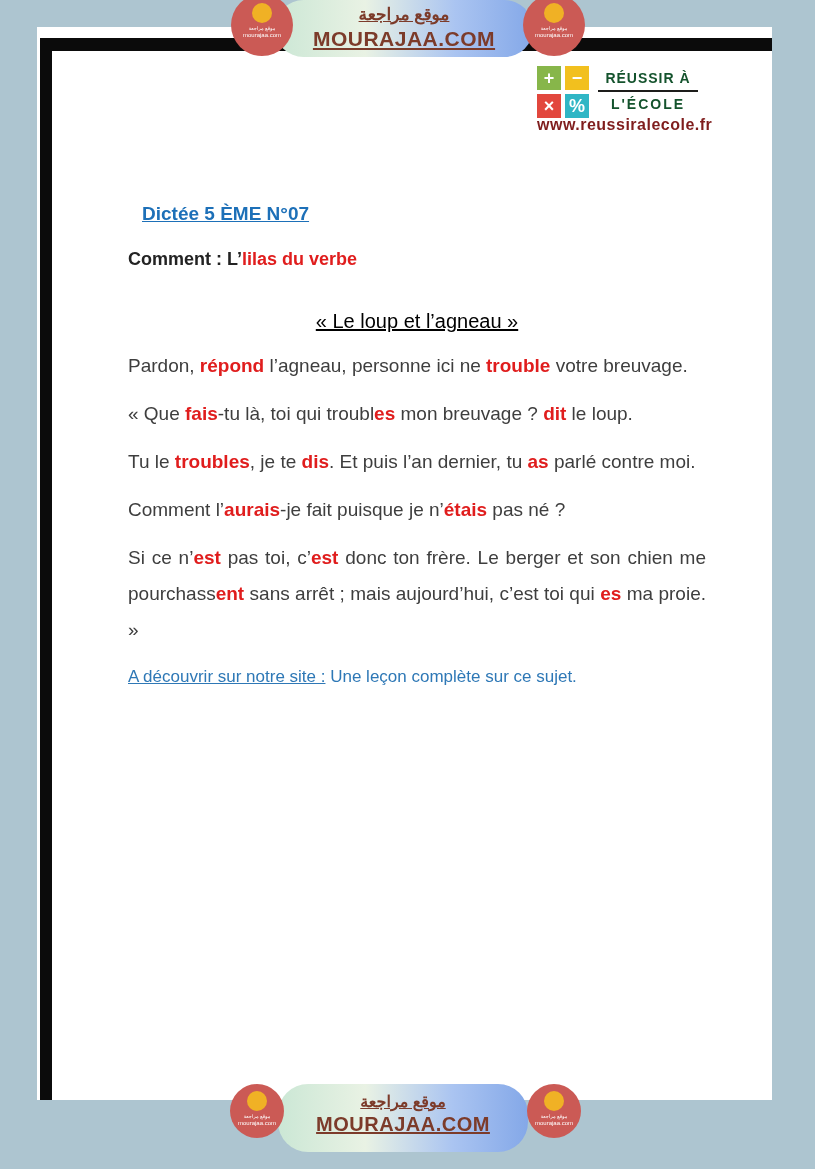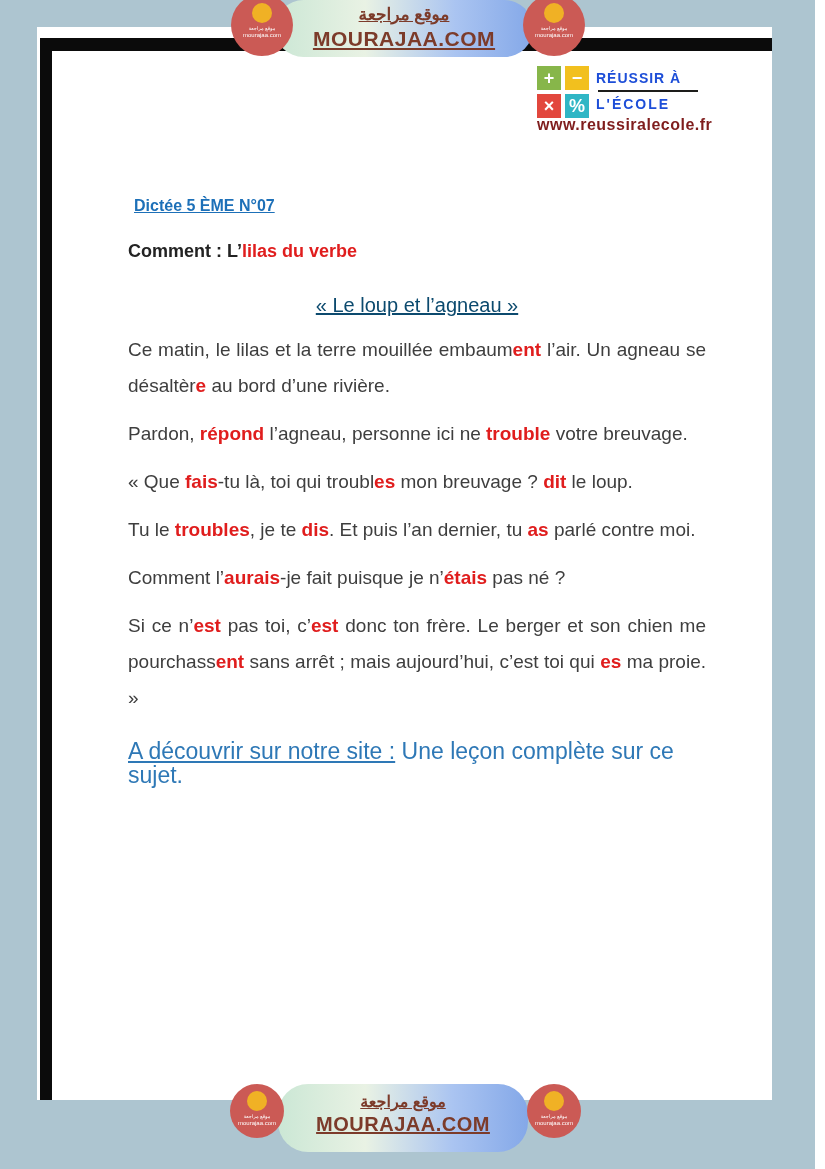--- a/index.html
+++ b/index.html
@@ -29,37 +29,37 @@
   .badge.bl .badge-yellow,.badge.br .badge-yellow{margin-top:7px;}
   .badge-l1{display:block;font-size:5px;line-height:6px;}
   .badge-l2{display:block;font-size:6px;line-height:8px;}
 
   
   .logo-grid{position:absolute;left:537px;top:66px;display:grid;grid-template-columns:24px 24px;gap:4px;}
   .logo-sq{width:24px;height:24px;color:#fff;font-size:18px;font-weight:bold;
       display:flex;align-items:center;justify-content:center;}
   .sq-plus{background:#87b64a;}.sq-minus{background:#f2c01e;}
   .sq-times{background:#e2473d;}.sq-percent{background:#2fb6c5;}
-  .logo-text{position:absolute;left:596px;top:70px;width:104px;color:#1d4ed8;}
+  .logo-text{position:absolute;left:596px;top:70px;width:104px;text-align:center;color:#14532d;}
   .logo-t1{font-size:14px;font-weight:bold;letter-spacing:1px;}
   .logo-div{height:2px;background:#1d1d1b;margin:4px 2px;}
   .logo-t2{font-size:14px;font-weight:bold;letter-spacing:2px;}
   .logo-url{position:absolute;left:537px;top:116px;font-size:16px;font-weight:bold;color:#7f1d1d;letter-spacing:.5px;}
 
   
   .content{position:absolute;left:128px;top:188px;width:578px;color:#3e3e3e;}
-  .doc-title{margin:6px;font-size:16px;font-weight:bold;color:#1d70b8;text-decoration:underline;line-height:24px;}
+  .doc-title{margin:14px;font-size:19px;font-weight:bold;color:#1d70b8;text-decoration:underline;line-height:24px;}
   .objective{margin:21px 0 0;font-size:18px;font-weight:bold;color:#232323;line-height:24px;}
   .objective .hl{font-weight:bold;}
-  .doc-heading{margin:28px 0 0;font-size:20px;font-weight:normal;text-align:center;
-      text-decoration:underline;color:#0c4a6e;line-height:28px;}
+  .doc-heading{margin:36px 0 0;font-size:20px;font-weight:normal;text-align:center;
+      text-decoration:underline;color:#000000;line-height:28px;}
   .paras{margin-top:13px;}
   .para{margin:0 0 12px;font-size:19px;line-height:36px;text-align:justify;}
   .hl{color:#e01d1d;font-weight:bold;}
-  .doc-footer{font-size:23px;color:#2e78b6;line-height:24px;}
+  .doc-footer{font-size:17px;color:#2e78b6;line-height:24px;}
   .footer-link{text-decoration:underline;cursor:pointer;}
 </style>
 </head>
 <body>
 
 <div class="stage">
 
   <div class="page"></div>
   <div class="frame-top"></div>
   <div class="frame-left"></div>
@@ -90,21 +90,20 @@
     <div class="logo-div"></div>
     <div class="logo-t2">L'ÉCOLE</div>
   </div>
   <div class="logo-url">www.reussiralecole.fr</div>
 
   <div class="content">
     <h1 class="doc-title">Dictée 5 ÈME N°07</h1>
     <p class="objective"><span>Comment : L’</span><span class="hl">lilas du verbe</span></p>
     <h2 class="doc-heading">« Le loup et l’agneau »</h2>
     <div class="paras">
-        <p class="para"><span>Ce matin, le lilas et la terre mouillée embaum</span><span class="hl">ent</span><span> l’air. Un agneau se désaltèr</span><span class="hl">e</span><span> au bord d’une rivière.</span></p>
         <p class="para"><span>Pardon, </span><span class="hl">répond</span><span> l’agneau, personne ici ne </span><span class="hl">trouble</span><span> votre breuvage.</span></p>
         <p class="para"><span> « Que </span><span class="hl">fais</span><span>-tu là, toi qui troubl</span><span class="hl">es</span><span> mon breuvage ? </span><span class="hl">dit</span><span> le loup.</span></p>
         <p class="para"><span>Tu le </span><span class="hl">troubles</span><span>, je te </span><span class="hl">dis</span><span>. Et puis l’an dernier, tu </span><span class="hl">as</span><span> parlé contre moi.</span></p>
         <p class="para"><span>Comment l’</span><span class="hl">aurais</span><span>-je fait puisque je n’</span><span class="hl">étais</span><span> pas né ?</span></p>
         <p class="para"><span>Si ce n’</span><span class="hl">est</span><span> pas toi, c’</span><span class="hl">est</span><span> donc ton frère. Le berger et son chien me pourchass</span><span class="hl">ent</span><span> sans arrêt ; mais aujourd’hui, c’est toi qui </span><span class="hl">es</span><span> ma proie. »</span></p>
       </div>
     <p class="doc-footer"><span class="footer-link">A découvrir sur notre site :</span><span> Une leçon complète sur ce sujet.</span></p>
   </div>
 
   <div class="banner-pill bottom">

